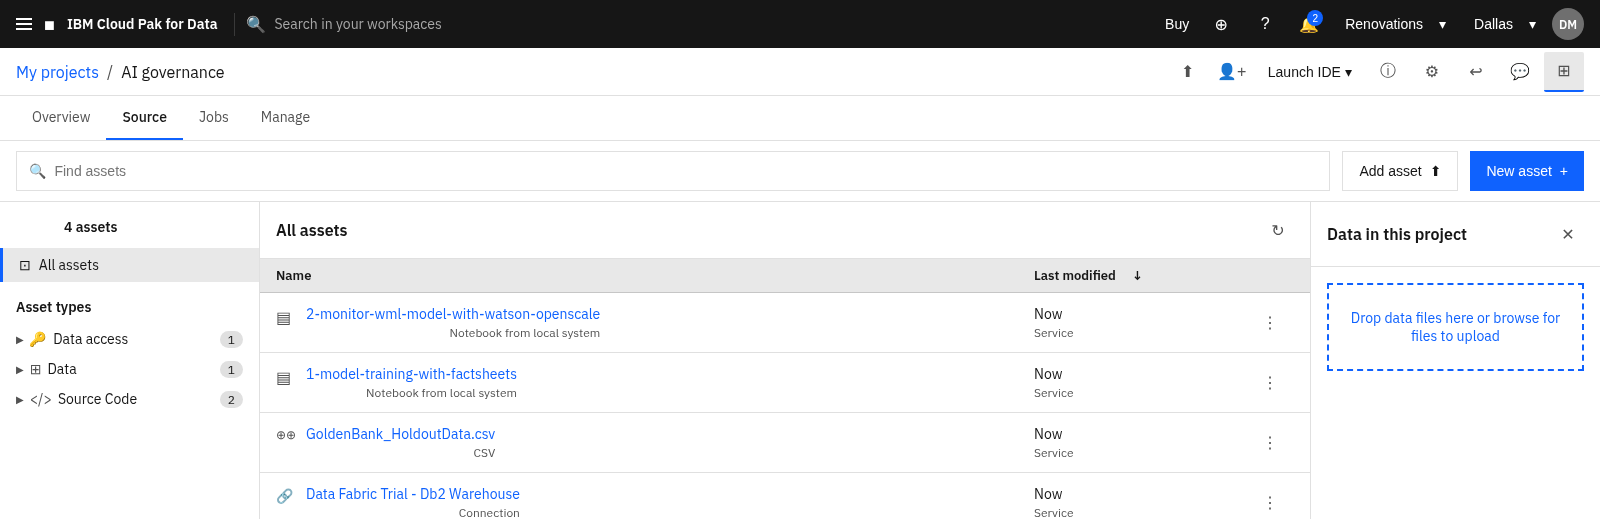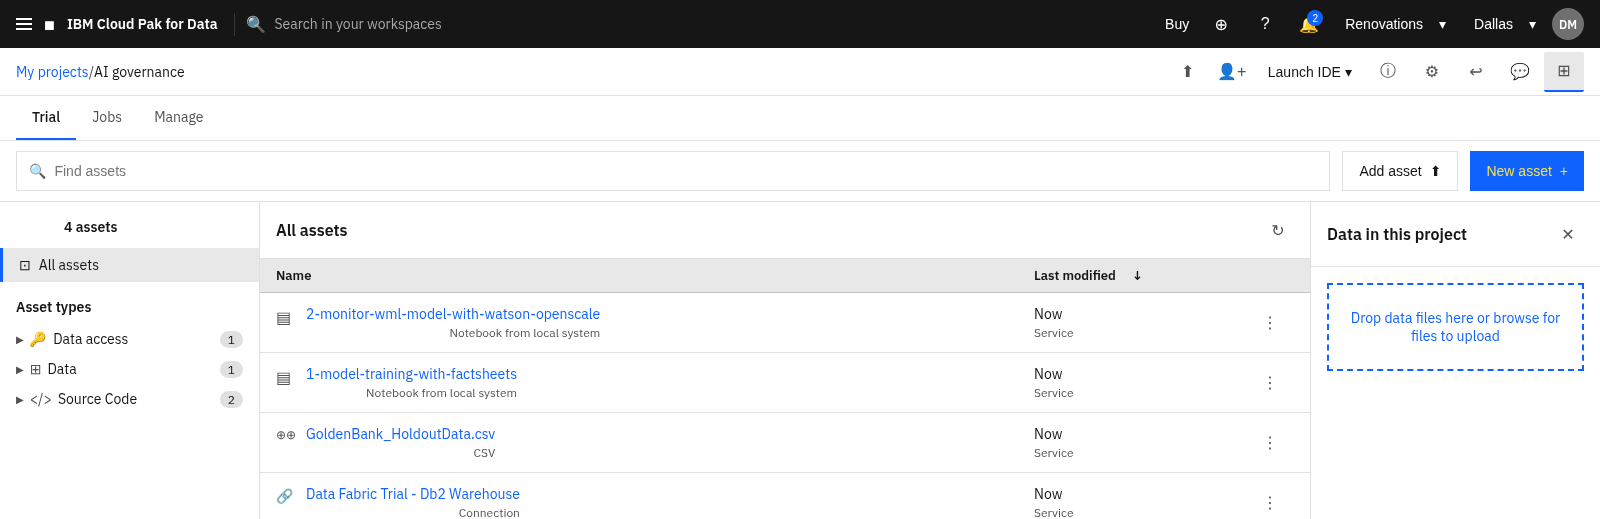--- a/index.html
+++ b/index.html
@@ -111,21 +111,22 @@
       padding: 0 16px;
       height: 48px;
       display: flex;
       align-items: center;
       justify-content: space-between;
       border-bottom: 1px solid #e0e0e0;
     }
     .breadcrumb {
       display: flex;
       align-items: center;
-      font-size: 14px;
+      gap: 8px;
+      font-size: 16px;
     }
     .breadcrumb-link {
       color: #0f62fe;
       cursor: pointer;
       text-decoration: none;
     }
     .breadcrumb-sep { color: #525252; }
     .breadcrumb-current { color: #161616; font-weight: 400; }
     .breadcrumb-actions {
       display: flex;
@@ -229,21 +230,21 @@
     .new-asset-btn {
       background: #0f62fe;
       border: none;
       cursor: pointer;
       padding: 0 16px;
       height: 40px;
       display: flex;
       align-items: center;
       gap: 8px;
       font-size: 14px;
-      color: #fde047;
+      color: #ffffff;
       white-space: nowrap;
       border-radius: 0;
     }
 
     
     .page-body {
       display: flex;
       flex: 1;
       overflow: hidden;
     }
@@ -516,21 +517,22 @@
     <button class="bc-icon-btn">
       <span>💬</span>
     </button>
     <button class="bc-icon-btn active">
       <span>⊞</span>
     </button>
   </div>
 </div>
 
 <div class="tabs-bar">
-  <div class="tab active">Trial</div>
+  <div class="tab">Overview</div>
+  <div class="tab active">Source</div>
   <div class="tab">Jobs</div>
   <div class="tab">Manage</div>
 </div>
 
 <div class="search-bar">
   <div class="search-input-wrap">
     <span style="color:#525252;">🔍</span>
     <input type="text" placeholder="Find assets" style="">
   </div>
   <button class="add-asset-btn">

